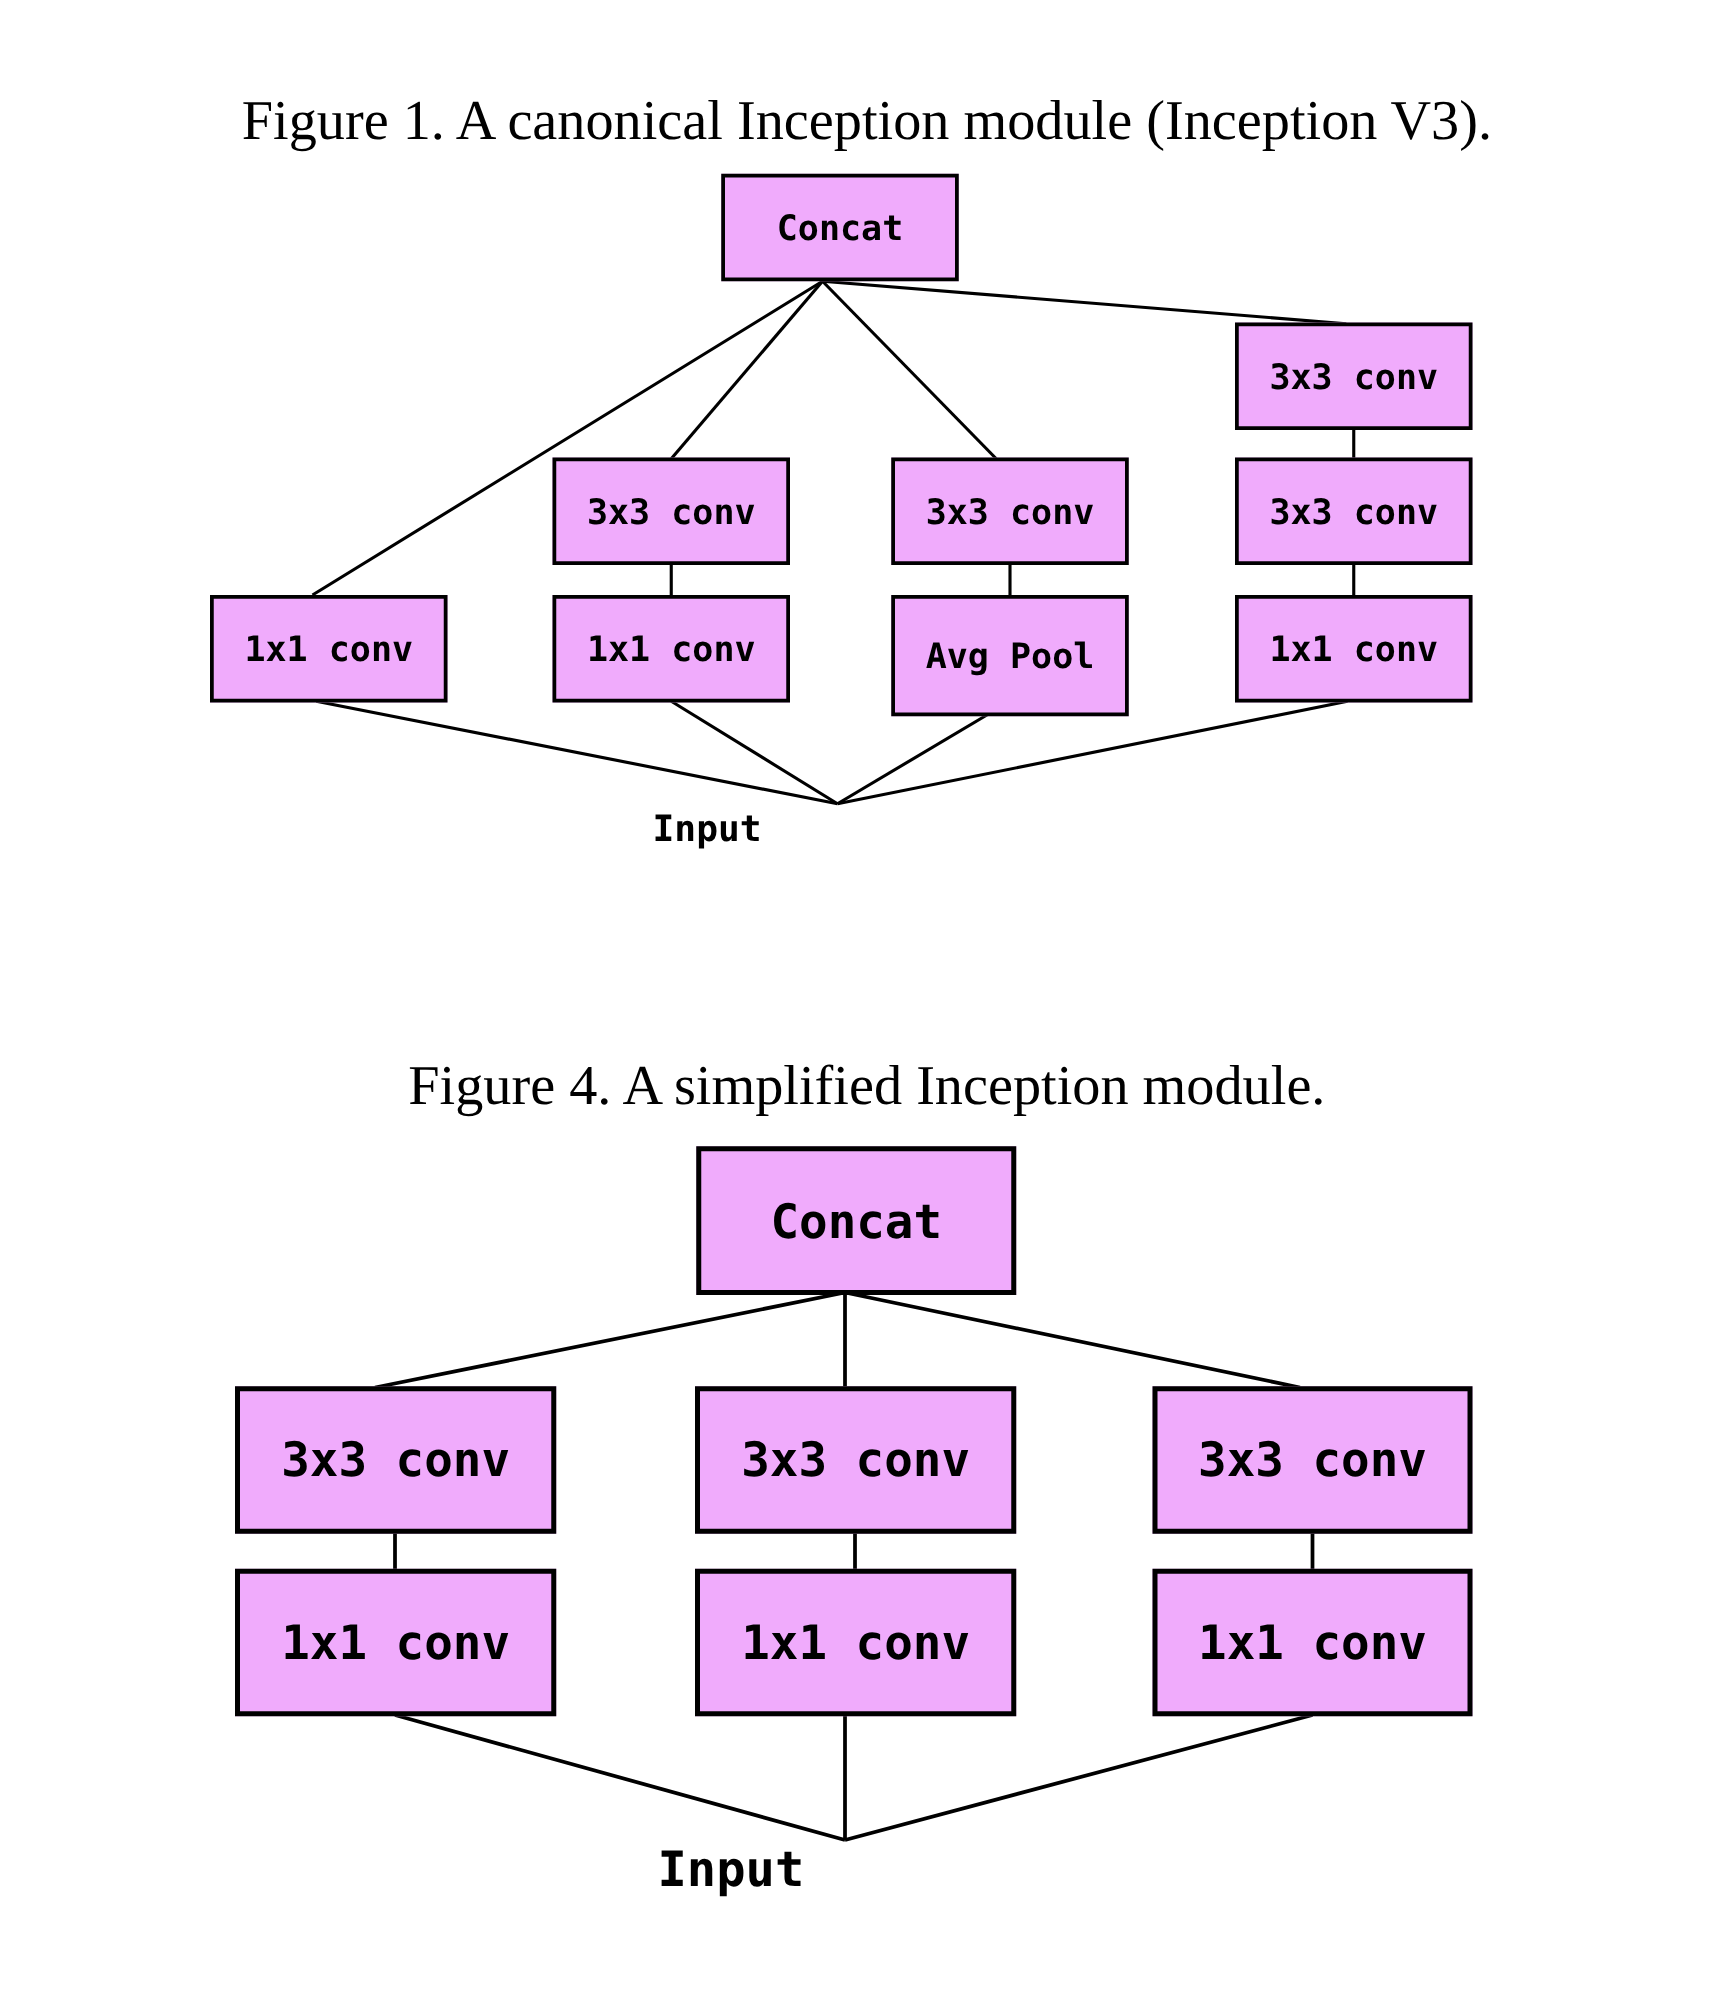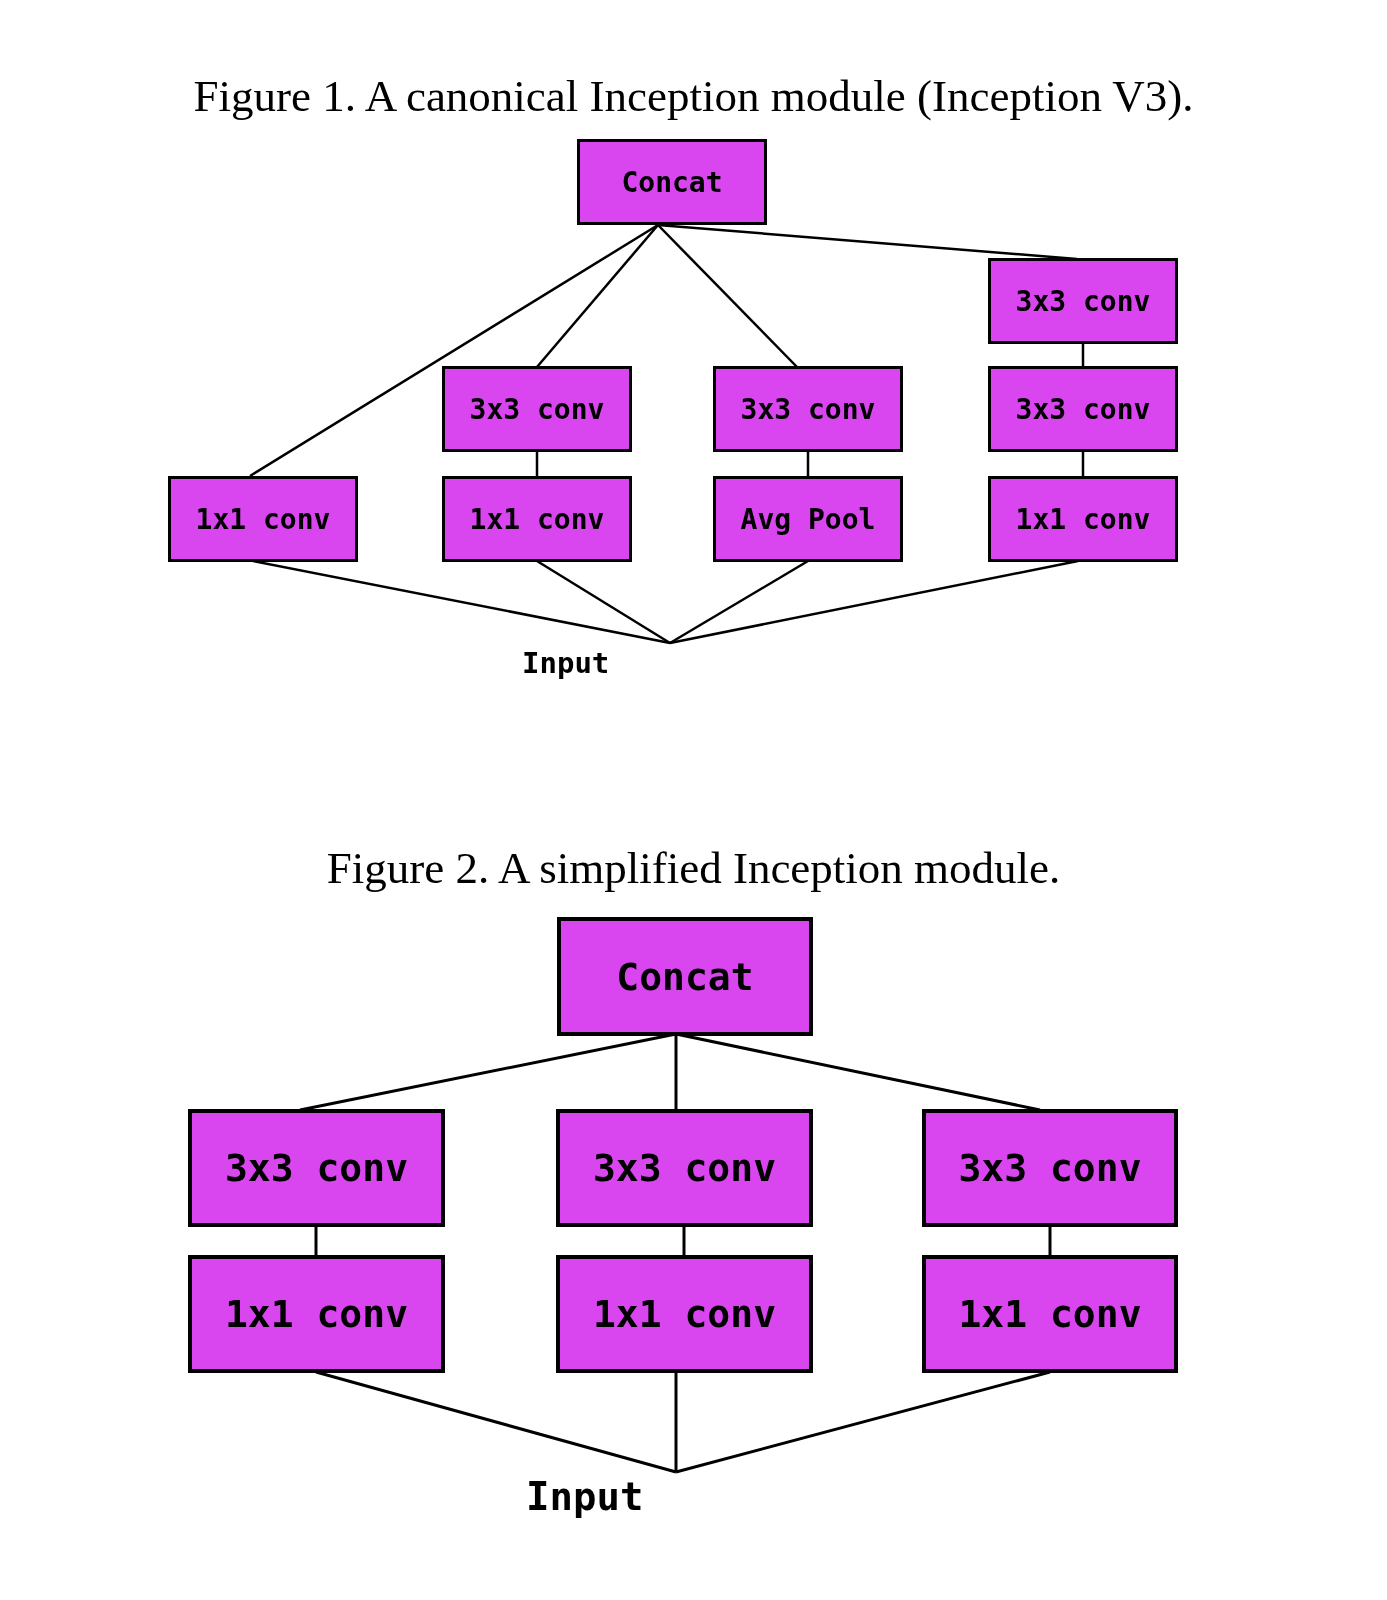--- a/index.html
+++ b/index.html
@@ -28,21 +28,21 @@
     left: 0;
     top: 0;
     pointer-events: none;
   }
   .node {
     position: absolute;
     display: flex;
     align-items: center;
     justify-content: center;
     box-sizing: border-box;
-    background: #d946ef;
+    background: #f0abfc;
     color: #000000;
     white-space: pre;
   }
   .n1 { border: 3px solid #000000; font-size: 28px; font-weight: bold; }
   .n2 { border: 4px solid #000000; font-size: 38px; font-weight: bold; }
   .io-label {
     position: absolute;
     text-align: left;
     color: #000000;
     font-weight: bold;
@@ -91,26 +91,26 @@
   <div class="node n1" style="left:577px; top:139px; width:190px; height:86px;">Concat</div>
 
   <div class="node n1" style="left:988px; top:258px; width:190px; height:86px;">3x3 conv</div>
 
   <div class="node n1" style="left:442px; top:366px; width:190px; height:86px;">3x3 conv</div>
   <div class="node n1" style="left:713px; top:366px; width:190px; height:86px;">3x3 conv</div>
   <div class="node n1" style="left:988px; top:366px; width:190px; height:86px;">3x3 conv</div>
 
   <div class="node n1" style="left:168px; top:476px; width:190px; height:86px;">1x1 conv</div>
   <div class="node n1" style="left:442px; top:476px; width:190px; height:86px;">1x1 conv</div>
-  <div class="node n1" style="left:713px; top:476px; width:190px; height:86px;">Avg Pool</div>
+  <div class="node n1" style="left:713px; top:476px; width:190px; height:97px;">Avg Pool</div>
   <div class="node n1" style="left:988px; top:476px; width:190px; height:86px;">1x1 conv</div>
 
   <div class="io-label io-1" style="left:522px; top:646px; width:300px;">Input</div>
 
-  <div class="caption" style="top:800px;">Figure 2. A simplified Inception module.</div>
+  <div class="caption" style="top:800px;">Figure 4. A simplified Inception module.</div>
 
   <div class="node n2" style="left:557px; top:917px; width:256px; height:119px;">Concat</div>
 
   <div class="node n2" style="left:188px; top:1109px; width:257px; height:118px;">3x3 conv</div>
   <div class="node n2" style="left:556px; top:1109px; width:257px; height:118px;">3x3 conv</div>
   <div class="node n2" style="left:922px; top:1109px; width:256px; height:118px;">3x3 conv</div>
 
   <div class="node n2" style="left:188px; top:1255px; width:257px; height:118px;">1x1 conv</div>
   <div class="node n2" style="left:556px; top:1255px; width:257px; height:118px;">1x1 conv</div>
   <div class="node n2" style="left:922px; top:1255px; width:256px; height:118px;">1x1 conv</div>

